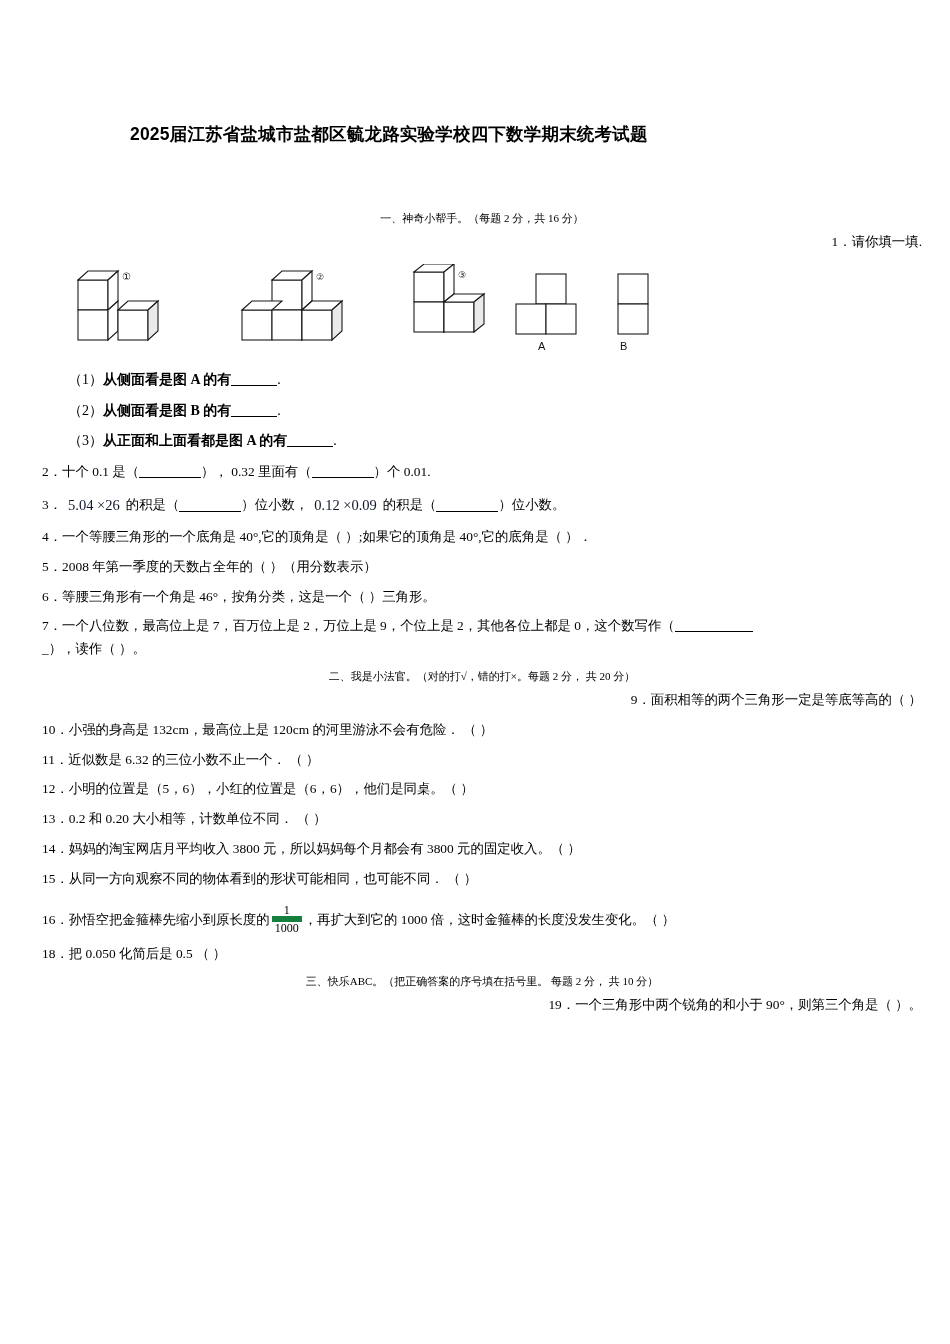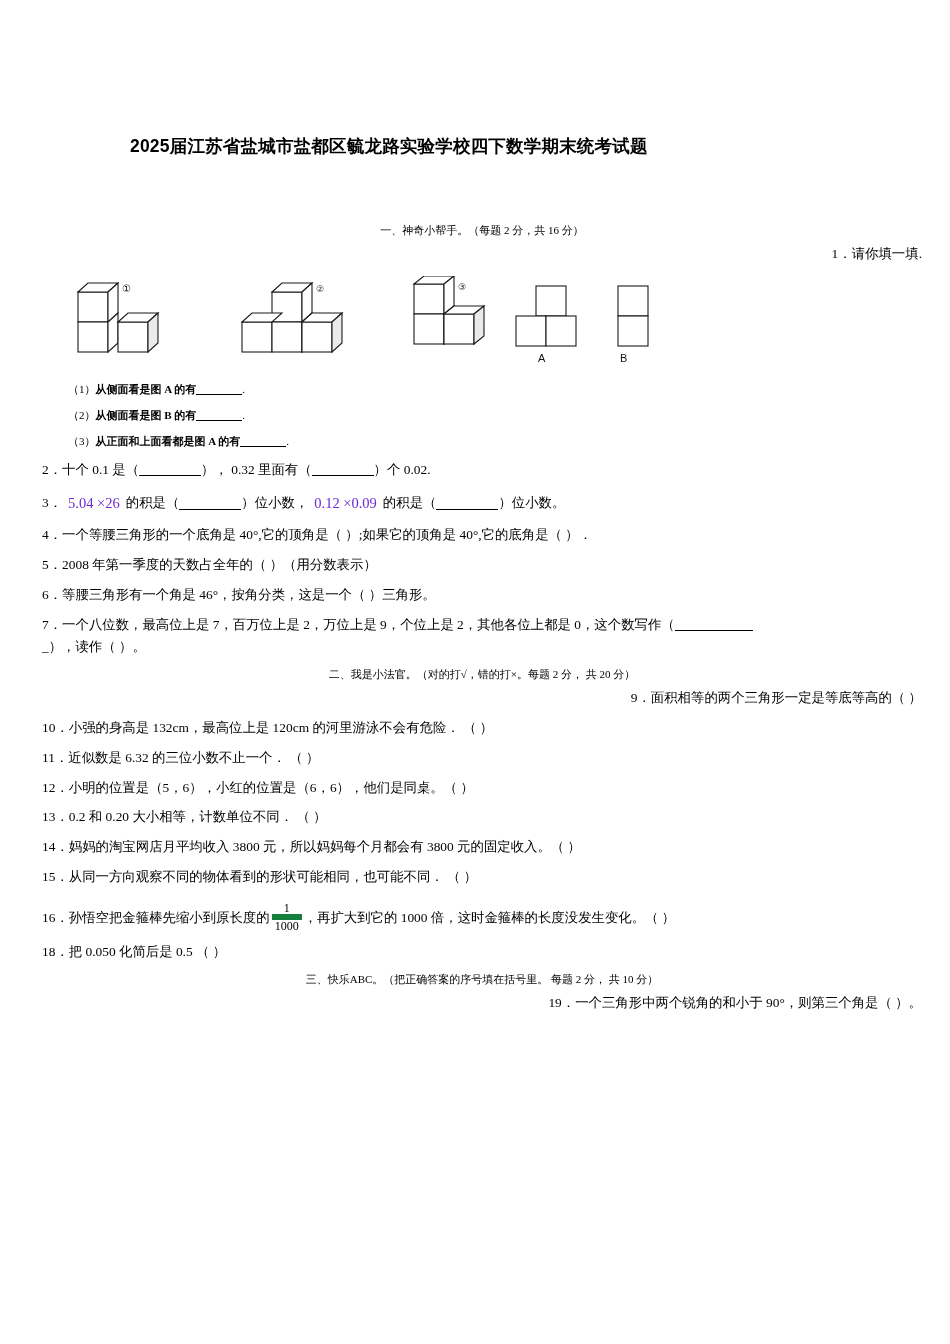--- a/index.html
+++ b/index.html
@@ -8,21 +8,21 @@
     background: #ffffff;
   }
   body {
     font-family: "Liberation Serif", serif;
     color: #000000;
   }
   .page {
     position: relative;
     width: 950px;
     height: 1144px;
-    margin: 16px auto;
+    margin: 4px auto;
     background: #ffffff;
     overflow: hidden;
   }
   h1.doc-title {
     font-family: "Liberation Sans", sans-serif;
     font-size: 17.5px;
     font-weight: bold;
     margin: 0;
     padding: 0;
     text-align: left;
@@ -48,21 +48,21 @@
     text-align: center;
   }
   .q {
     margin: 7px 0;
     font-size: 13.4px;
     line-height: 1.7;
   }
   .q.tight { margin: 4px 0; text-align: right; }
   .sub {
     margin: 9px 0 9px 26px;
-    font-size: 11px;
+    font-size: 14px;
   }
   b, .b { font-weight: bold; }
   .blank {
     display: inline-block;
     border-bottom: 1px solid #000;
     min-width: 46px;
     height: 1em;
     vertical-align: -2px;
   }
   .blank.md { min-width: 62px; }
@@ -93,21 +93,21 @@
     font-size: 14.5px;
     font-style: normal;
   }
   .q3row {
     display: flex;
     align-items: center;
     flex-wrap: wrap;
     margin: 10px 0;
     font-size: 13.4px;
   }
-  .q3row .mathitem { margin: 0 6px; color: #6d28d9; }
+  .q3row .mathitem { margin: 0 6px; color: #0f172a; }
   .nwrap { white-space: nowrap; }
   .circnum {
     font-size: 10px;
   }
 </style>
 </head>
 <body>
 
 <div class="page">
 
@@ -205,21 +205,21 @@
       <span>（1）</span><b>从侧面看是图 A 的有</b><span class="blank"></span><span>.</span>
     </div>
     <div class="sub">
       <span>（2）</span><b>从侧面看是图 B 的有</b><span class="blank"></span><span>.</span>
     </div>
     <div class="sub">
       <span>（3）</span><b>从正面和上面看都是图 A 的有</b><span class="blank"></span><span>.</span>
     </div>
 
     <div class="q">
-      <span>2．</span><span>十个 0.1 是（</span><span class="blank md"></span><span>），  0.32 里面有（</span><span class="blank md"></span><span>）个 0.02.</span>
+      <span>2．</span><span>十个 0.1 是（</span><span class="blank md"></span><span>），  0.32 里面有（</span><span class="blank md"></span><span>）个 0.01.</span>
     </div>
 
     <div class="q3row">
       <span>3．</span>
       <span class="mathitem">5.04 ×26</span>
       <span class="nwrap">的积是（</span>
         <span class="blank md"></span>
         <span class="nwrap">）位小数，</span>
       <span class="mathitem">0.12 ×0.09</span>
       <span class="nwrap">的积是（</span>

